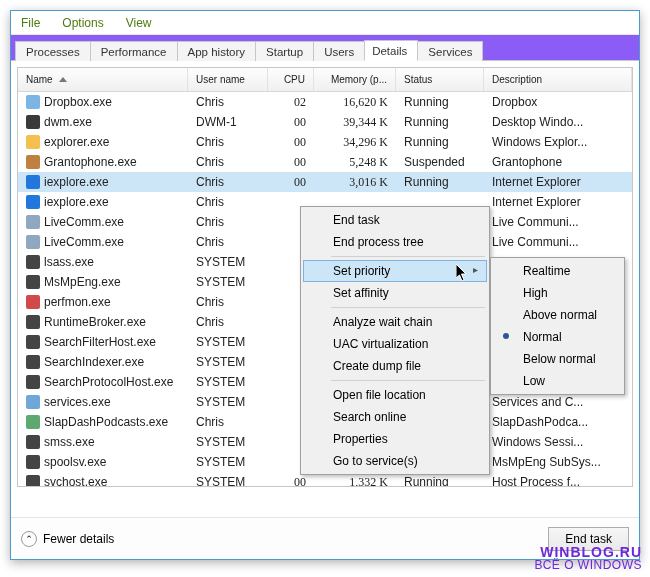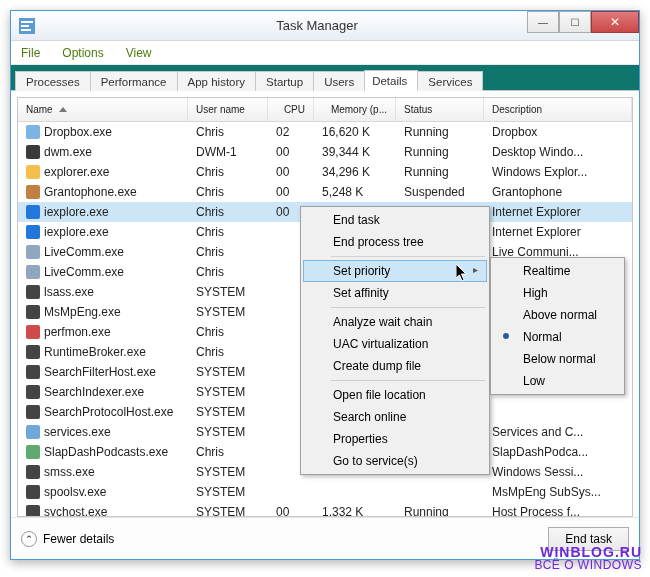--- a/index.html
+++ b/index.html
@@ -10,40 +10,40 @@
 .titlebar { height: 30px; background: linear-gradient(#fdfeff, #e8eef5); display: flex; align-items: center; border-bottom: 1px solid #d0d7de; position: relative; }
 .titlebar-icon { width: 16px; height: 16px; margin-left: 8px; }
 .titlebar-title { flex: 1; text-align: center; font-size: 13px; color: #333; margin-left: -40px; }
 .win-buttons { display: flex; height: 22px; position: absolute; right: 0; top: 0; }
 .win-btn { width: 32px; height: 22px; border: 1px solid #aaa; background: linear-gradient(#f8f8f8,#e8e8e8); display: flex; align-items: center; justify-content: center; font-size: 10px; color: #444; }
 .win-btn.close { width: 48px; background: linear-gradient(#e27979,#c94848); border-color: #a03838; color: #fff; font-size: 12px; }
 
 .menubar { height: 24px; display: flex; align-items: center; padding: 0 6px; gap: 14px; color: #4d7c0f; border-bottom: 1px solid #e8e8e8; }
 .menubar span { padding: 2px 4px; cursor: default; }
 
-.tabbar { height: 26px; display: flex; align-items: flex-end; padding: 0 4px; border-bottom: 1px solid #c7c7c7; background: #0f766e; }
+.tabbar { height: 26px; display: flex; align-items: flex-end; padding: 0 4px; border-bottom: 1px solid #c7c7c7; background: #8b5cf6; }
 .tab { padding: 4px 10px 3px; border: 1px solid #c7c7c7; border-bottom: none; background: #f4f4f4; margin-right: -1px; font-size: 11.5px; color: #333; position: relative; top: 1px; }
 .tab.active { background: #fff; border-bottom: 1px solid #fff; z-index: 1; padding-left: 7px; }
 
 .table-area { position: relative; margin: 6px; border: 1px solid #c7c7c7; height: 420px; overflow: hidden; background: #fff; }
 .thead { display: flex; height: 24px; background: linear-gradient(#fdfdfd,#f0f0f0); border-bottom: 1px solid #d7d7d7; font-size: 10px; align-items: center; }
 .th { padding: 0 8px; border-right: 1px solid #e2e2e2; height: 100%; display: flex; align-items: center; color: #222; }
 .th.sort::after { content: ''; display: inline-block; margin-left: 6px; border-left: 4px solid transparent; border-right: 4px solid transparent; border-bottom: 5px solid #777; }
 .c-name { width: 170px; }
 .c-user { width: 80px; }
 .c-cpu { width: 46px; justify-content: flex-end; }
 .c-mem { width: 82px; justify-content: flex-end; }
 .c-status { width: 88px; }
 .c-desc { flex: 1; }
 
 .tbody { height: calc(100% - 24px); overflow-y: scroll; overflow-x: hidden; }
 .row { display: flex; height: 20px; align-items: center; font-size: 12px; color: #222; }
 .row.selected { background: #cde6f7; }
 .cell { padding: 0 8px; white-space: nowrap; overflow: hidden; text-overflow: ellipsis; }
-.cell.c-cpu, .cell.c-mem { text-align: left; }
+.cell.c-cpu, .cell.c-mem { text-align: right; font-family: Liberation Serif, serif; }
 .proc-icon { width: 14px; height: 14px; display: inline-block; vertical-align: -3px; margin-right: 4px; border-radius: 2px; }
 
 .footer { position: absolute; bottom: 0; left: 0; right: 0; height: 42px; display: flex; align-items: center; justify-content: space-between; padding: 0 10px; border-top: 1px solid #e4e4e4; background: #fdfdfd; }
 .fewer { display: flex; align-items: center; gap: 6px; cursor: default; }
 .fewer-icon { width: 16px; height: 16px; border: 1px solid #999; border-radius: 50%; display: flex; align-items: center; justify-content: center; font-size: 9px; }
 .end-btn { padding: 4px 16px; border: 1px solid #adadad; background: linear-gradient(#f6f6f6,#e9e9e9); font-size: 12px; }
 
 .ctxmenu { position: absolute; background: #f0f0f0; border: 1px solid #a0a0a0; box-shadow: 2px 2px 4px rgba(0,0,0,0.25); padding: 2px; font-size: 12px; }
 .ctxmenu .item { padding: 4px 28px 4px 30px; cursor: default; white-space: nowrap; position: relative; }
 .ctxmenu .item.hover { background: #cde6f7; border: 1px solid #7eb4e1; padding: 3px 27px 3px 29px; }
@@ -59,34 +59,20 @@
 
 .tbody::-webkit-scrollbar { width: 16px; }
 .tbody::-webkit-scrollbar-track { background: #f0f0f0; border-left: 1px solid #ddd; }
 .tbody::-webkit-scrollbar-thumb { background: #cdcdcd; border: 1px solid #aaa; }
 </style>
 </head>
 <body>
 
 <div class="window">
 
-  <div class="titlebar">
-    <svg class="titlebar-icon" viewBox="0 0 16 16">
-        <rect width="16" height="16" fill="#5a9bd5"></rect>
-        <rect x="2" y="3" width="12" height="2" fill="#fff"></rect>
-        <rect x="2" y="7" width="8" height="2" fill="#fff"></rect>
-        <rect x="2" y="11" width="10" height="2" fill="#fff"></rect>
-      </svg>
-    <div class="titlebar-title">Task Manager</div>
-    <div class="win-buttons">
-      <div class="win-btn">—</div>
-      <div class="win-btn">☐</div>
-      <div class="win-btn close">✕</div>
-    </div>
-  </div>
 
   <div class="menubar">
     <span>File</span>
     <span>Options</span>
     <span>View</span>
   </div>
 
   <div class="tabbar" id="tabbar">
       <div class="tab">Processes</div>
       <div class="tab">Performance</div>

